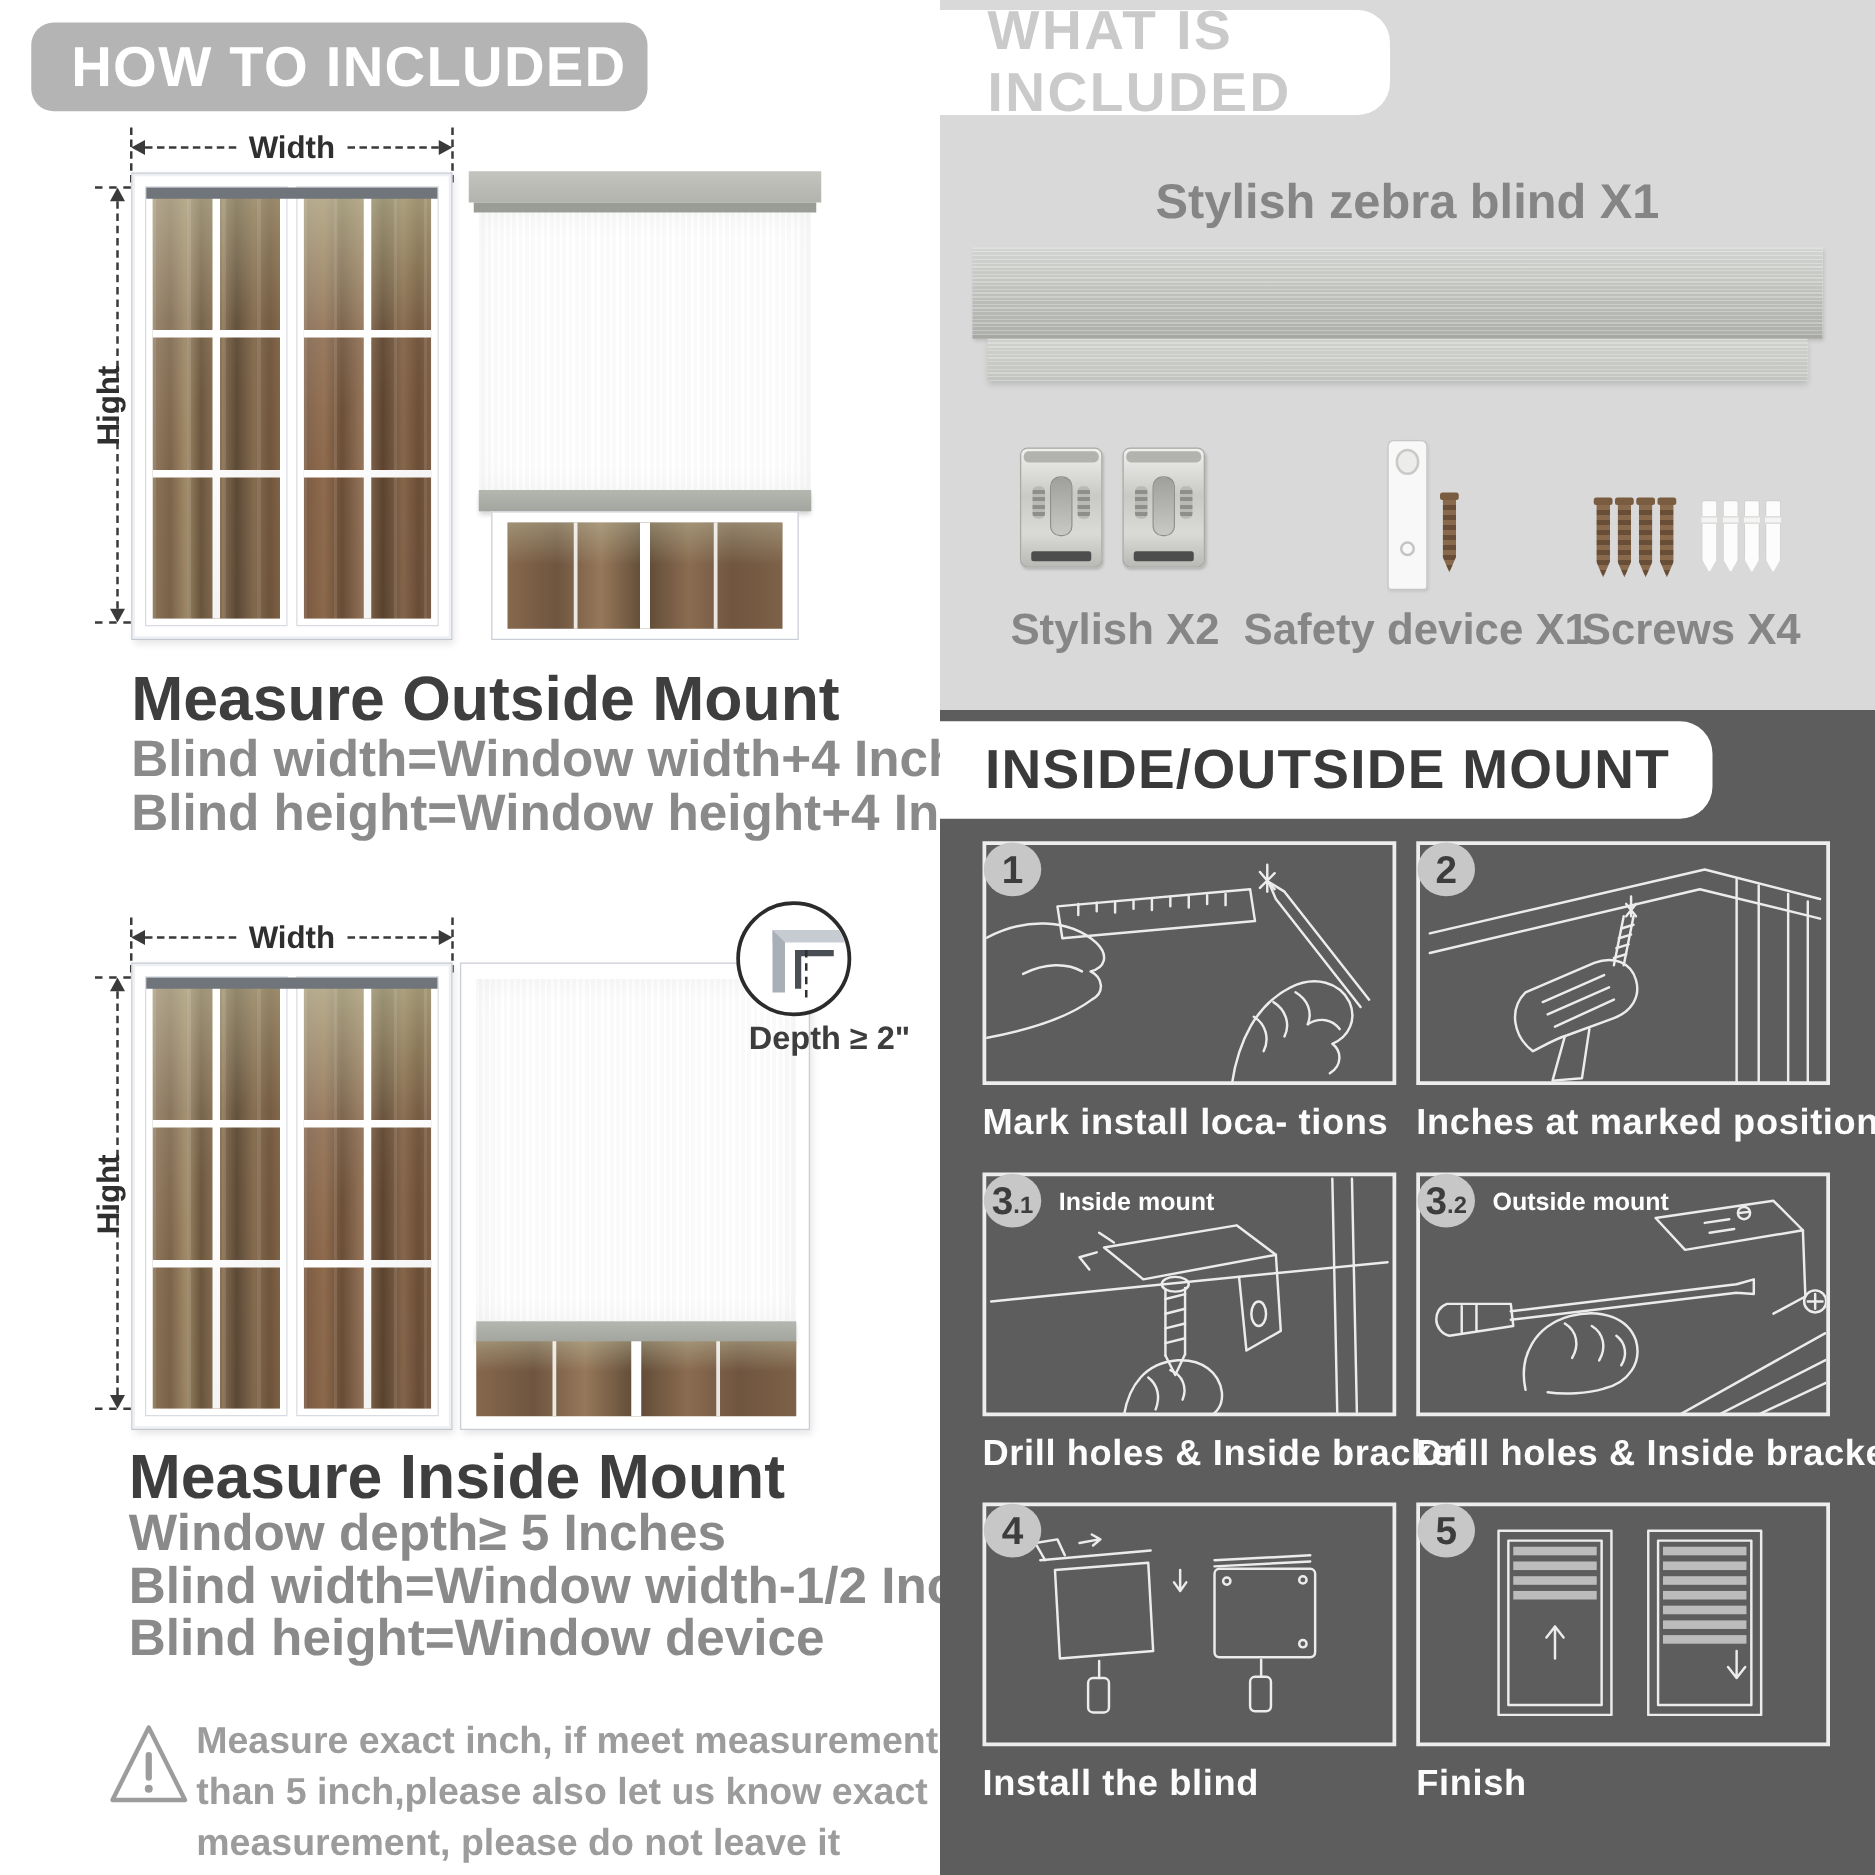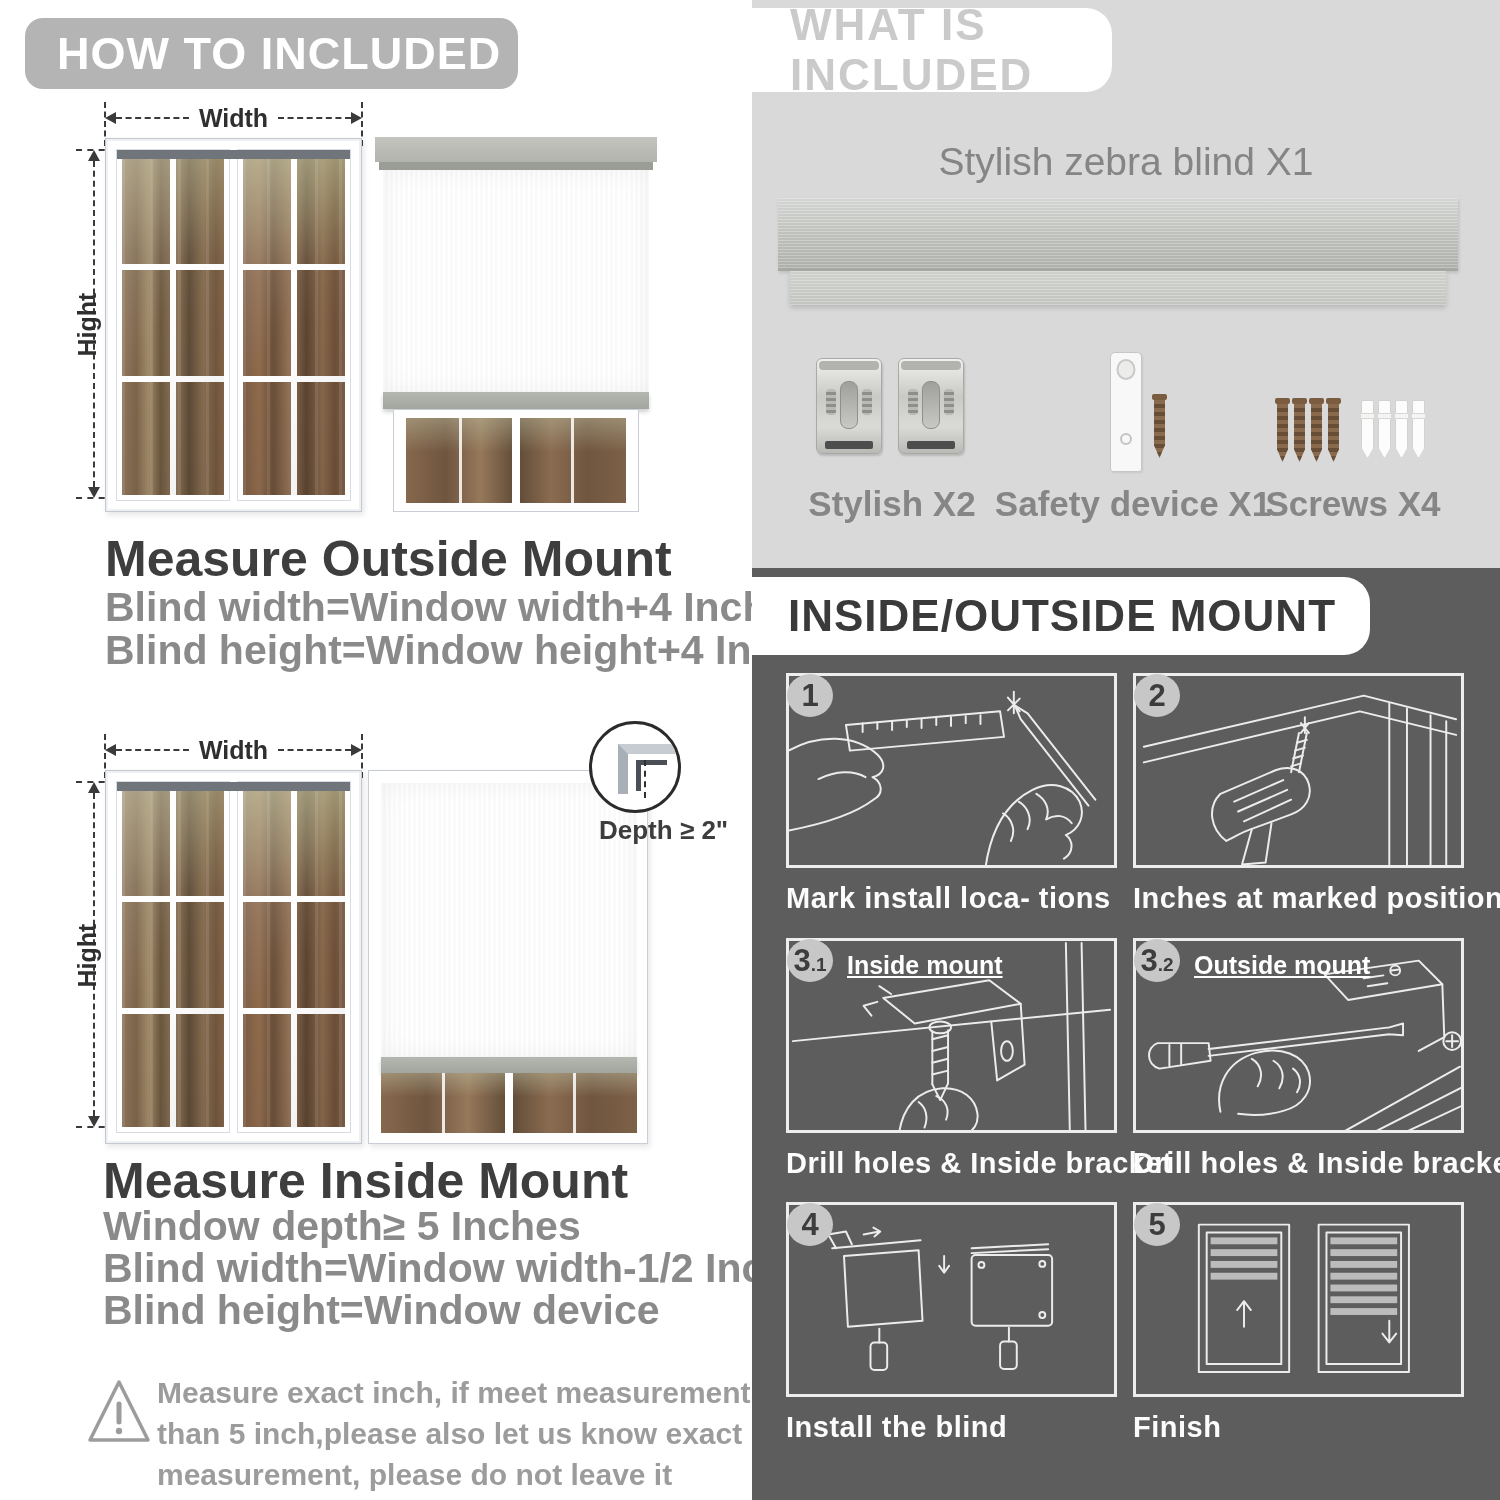--- a/index.html
+++ b/index.html
@@ -63,21 +63,21 @@
     linear-gradient(180deg, rgba(200,205,175,.4), rgba(0,0,0,0) 40%),
     linear-gradient(90deg,#86684c 0%,#6f5540 18%,#96785a 34%,#5f4a36 50%,#8a6c50 66%,#705540 82%,#7d6148 100%);}
 
   
   .h1L{font-size:50px;font-weight:800;color:#3e3e3e;}
   .subL{font-size:41px;font-weight:bold;color:#8a8a8a;}
   .warnT{font-size:30px;font-weight:bold;color:#9c9c9c;line-height:1.38;}
   .depth{font-size:26px;font-weight:bold;color:#3d3d3d;}
 
   
-  .inc-title{left:752px;top:140px;width:748px;text-align:center;font-size:39px;font-weight:400;color:#858585;}
+  .inc-title{left:752px;top:140px;width:748px;text-align:center;font-size:39px;font-weight:700;color:#858585;}
   .cassette{left:778px;top:198px;width:680px;height:70px;
     background:
       repeating-linear-gradient(0deg, rgba(255,255,255,.20) 0 1px, rgba(0,0,0,0.03) 1px 3px),
       linear-gradient(180deg,#dadcd9,#c3c5c1 55%,#b4b6b2);
     border-bottom:3px solid #a6a8a3;box-shadow:1px 2px 3px rgba(0,0,0,.12);}
   .fabric-roll{left:790px;top:271px;width:656px;height:34px;
     background:
       repeating-linear-gradient(0deg, rgba(255,255,255,.22) 0 1px, rgba(0,0,0,0.02) 1px 3px),
       linear-gradient(180deg,#d3d5d0,#c6c8c3);
     box-shadow:0 3px 5px rgba(0,0,0,.15);}
@@ -101,21 +101,21 @@
   .anchor{position:absolute;width:13px;height:58px;background:rgba(255,255,255,.9);border:1px solid #d2d2d0;border-radius:2px;
     box-sizing:border-box;clip-path:polygon(0 0,100% 0,100% 80%,50% 100%,0 80%);}
   .anchor::before{content:'';position:absolute;left:-3px;top:12px;width:17px;height:4px;background:#f4f4f2;border:1px solid #d8d8d6;}
   .inc-label{position:absolute;top:484px;transform:translateX(-50%);font-size:35px;font-weight:bold;color:#868686;white-space:nowrap;}
 
   
   .step{position:absolute;width:331px;height:195px;border:3px solid #ededed;box-sizing:border-box;}
   .badge{position:absolute;left:-2px;top:-2px;width:46px;height:43px;background:#c7c7c7;border-radius:50%;
     display:flex;align-items:center;justify-content:center;color:#3d3d3d;font-weight:800;}
   .badge .n{font-size:31px;} .badge .s{font-size:19px;margin-top:8px;}
-  .stitle{position:absolute;left:58px;top:10px;font-size:25px;font-weight:bold;color:#ffffff;text-decoration:underline;}
+  .stitle{position:absolute;left:58px;top:10px;font-size:20px;font-weight:bold;color:#ffffff;}
   .cap{position:absolute;font-size:29px;font-weight:bold;color:#fcfcfc;letter-spacing:.5px;white-space:nowrap;}
   svg.art{position:absolute;inset:0;}
   svg.art *{stroke:#ececec;stroke-width:2;fill:none;stroke-linecap:round;stroke-linejoin:round;}
   svg.art .fillband{fill:#cdcdcd;stroke:none;opacity:.85;}
 
   
   .mag{width:86px;height:86px;border:3px solid #2b2b2b;border-radius:50%;background:#ffffff;overflow:hidden;}
   .mag .c1{position:absolute;left:26px;top:20px;width:48px;height:40px;border-left:10px solid #a9afb7;border-top:10px solid #c7ccd3;}
   .mag .c2{position:absolute;left:44px;top:36px;width:26px;height:26px;border-left:5px solid #4a4f56;border-top:5px solid #4a4f56;}
   .mag .dl{position:absolute;left:52px;top:36px;height:38px;border-left:2px dashed #2f2f2f;}

